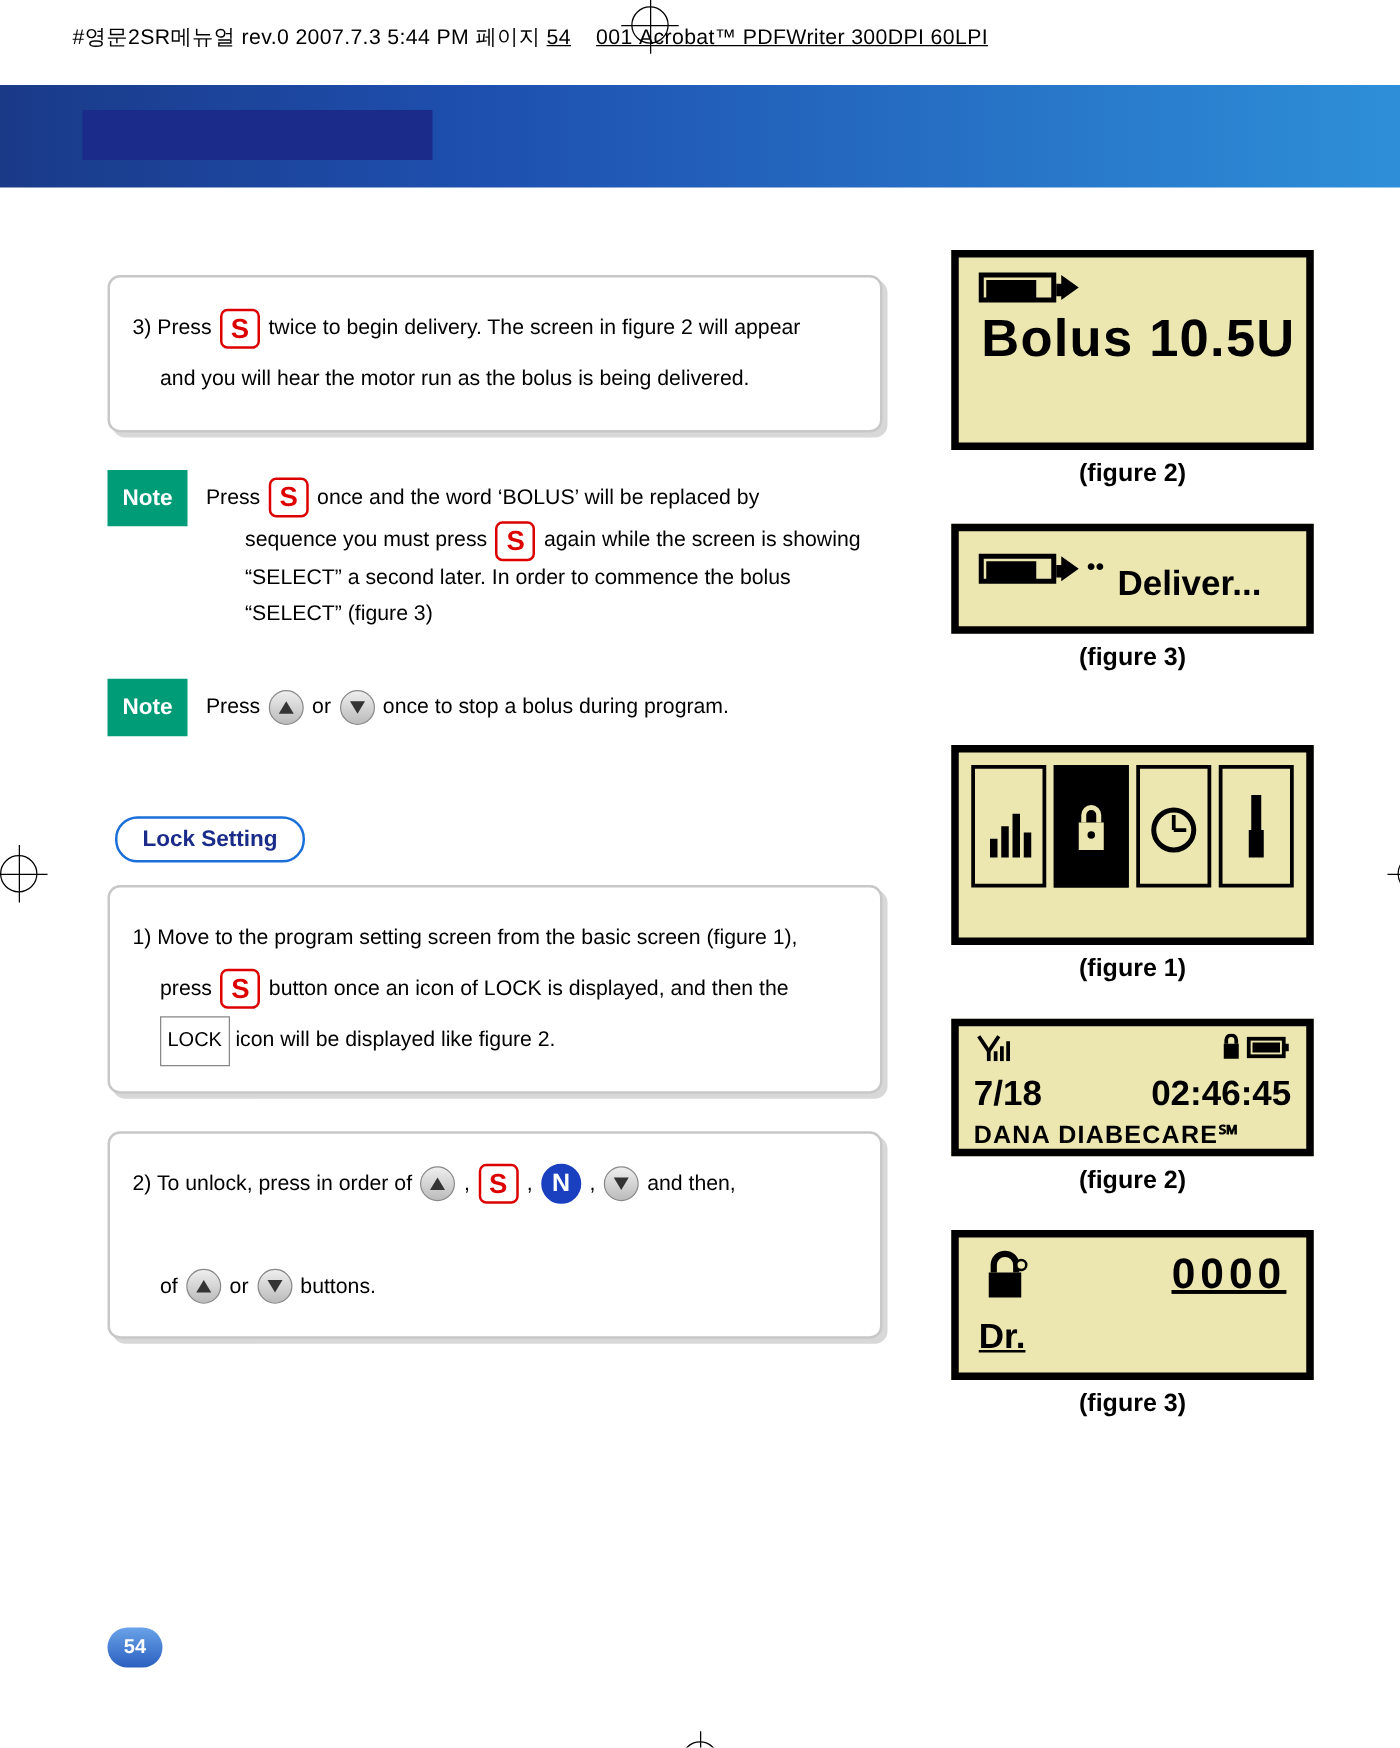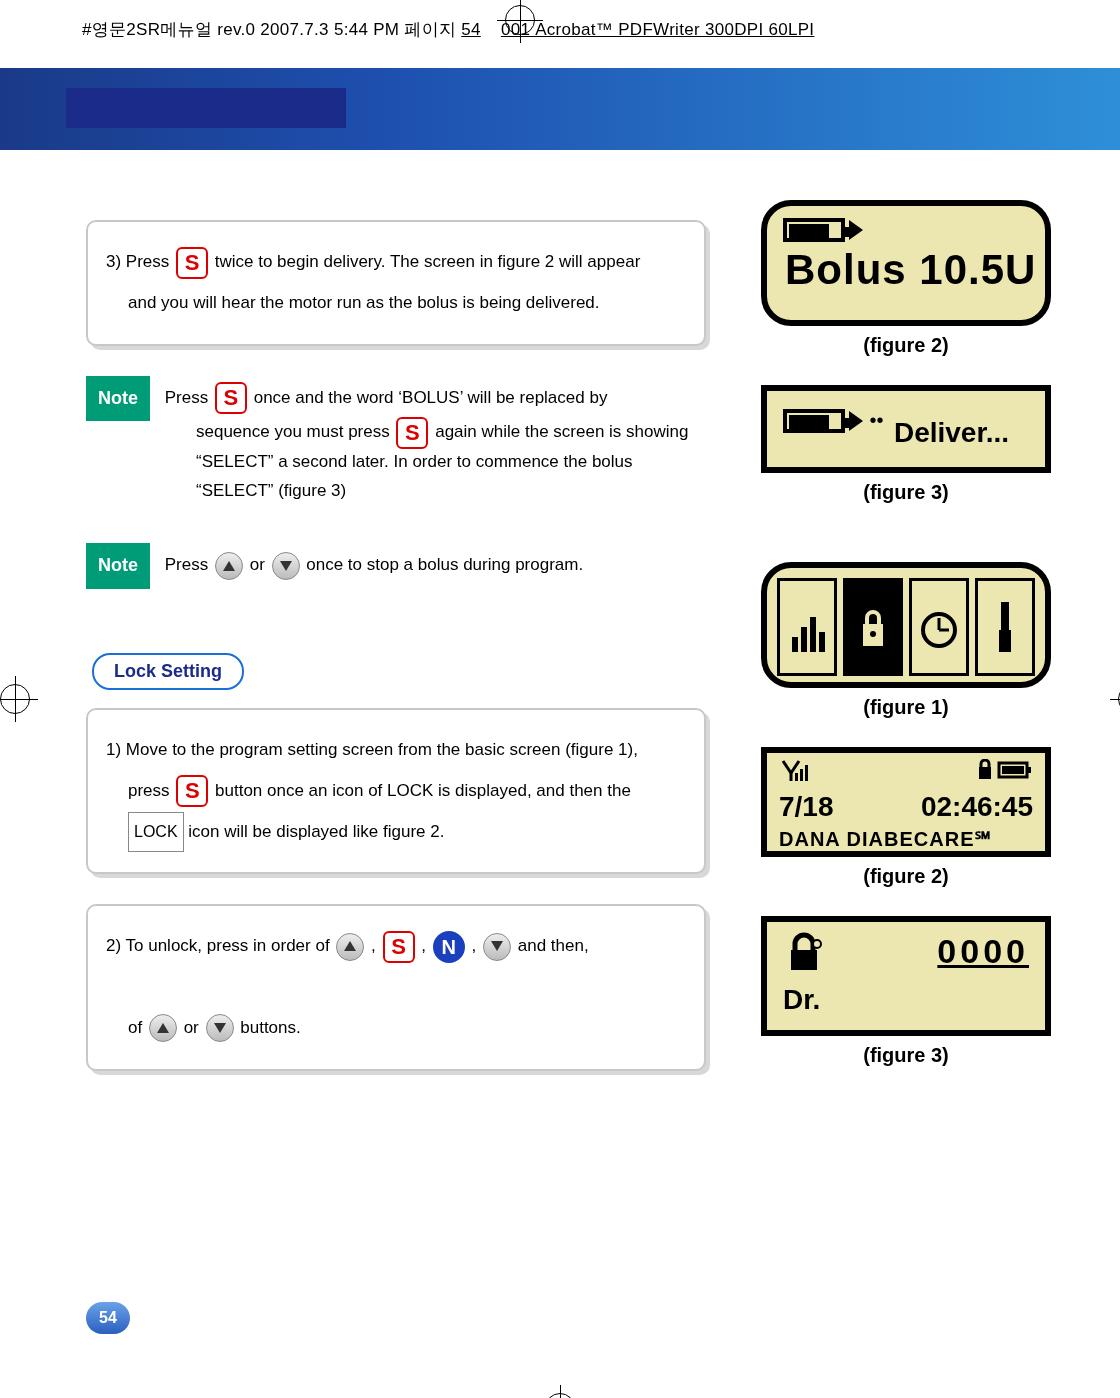--- a/index.html
+++ b/index.html
@@ -14,21 +14,20 @@
   .crop-circle { position: absolute; width: 30px; height: 30px; border: 1px solid #000; border-radius: 50%; background: #fff; }
   .crop-cross-v { position: absolute; width: 1px; height: 30px; background: #000; }
   .crop-cross-h { position: absolute; width: 30px; height: 1px; background: #000; }
 
   .header-text {
     position: absolute;
     top: 18px; left: 58px;
     font-size: 17px;
     color: #000;
     letter-spacing: 0.3px;
-    margin-left: 24px;
   }
   .header-text .underline { text-decoration: underline; }
   .blue-banner {
     position: absolute;
     left: 0; top: 68px;
     width: 1120px; height: 82px;
     background: linear-gradient(to right, #1a3a88 0%, #1e50b0 35%, #2e8fd8 100%);
   }
   .blue-small {
     position: absolute;
@@ -125,21 +124,21 @@
     border: 1.5px solid #888;
     padding: 0 5px;
     font-size: 16px;
   }
   .device-screen {
     border: 6px solid #000;
     background: #ece7b0;
     width: 290px;
     margin: 0 auto 8px auto;
   }
-  .screen-tall { height: 126px; border-radius: 30px; }
+  .screen-tall { height: 160px; }
   .screen-short { height: 88px; }
   .fig-label {
     text-align: center;
     font-weight: bold;
     font-size: 20px;
     margin-bottom: 28px;
   }
   .bolus-txt { font-family: 'Arial Black', Arial; font-size: 42px; font-weight: 900; padding-left: 18px; letter-spacing: 1px; }
   .battery-bar {
     display:inline-block; width:62px; height:24px; border:4px solid #000; position:relative; margin: 12px 0 0 16px;
@@ -150,21 +149,21 @@
     width:0;height:0;border-top:10px solid transparent;border-bottom:10px solid transparent;border-left:14px solid #000;
   }
   .deliver-txt { font-family: 'Arial Black', Arial; font-size: 28px; font-weight:900; display:inline-block; vertical-align: top; margin: 8px 0 0 20px;}
   .progset-screen { padding:10px; display:flex; gap:6px; }
   .prog-box { flex:1; border:3px solid #000; height: 98px; display:flex; align-items:center; justify-content:center; }
   .prog-box svg { }
   .homesc { padding: 6px 12px; font-family: 'Arial Black', Arial; font-weight:900; }
   .homesc .r1 { display:flex; justify-content:space-between; font-size:22px; }
   .homesc .r2 { display:flex; justify-content:space-between; font-size:28px; margin-top:4px;}
   .homesc .r3 { font-size:20px; margin-top:2px; letter-spacing:1px;}
-  .pinsc { padding: 10px 16px; font-family:'Arial Black',Arial; font-weight:900;}
+  .pinsc { padding: 10px 16px; font-family:'Arial Black',Arial; font-weight:900;text-decoration:underline;}
   .pinsc .pin { font-size:34px; text-align:right; text-decoration: underline; letter-spacing:4px;}
   .pinsc .dr { font-size:28px; margin-top:6px;}
   .page-bubble {
     position:absolute; left: 86px; bottom: 64px;
     width:44px; height:32px; border-radius:16px;
     background: linear-gradient(#6aa3e8,#2a5fc0);
     color:#fff; font-size:16px; text-align:center; line-height:32px; font-weight:bold;
   }
   .side-reg-left { position:absolute; left:0; top:684px; }
   .side-reg-right { position:absolute; right:2px; top:684px; }

